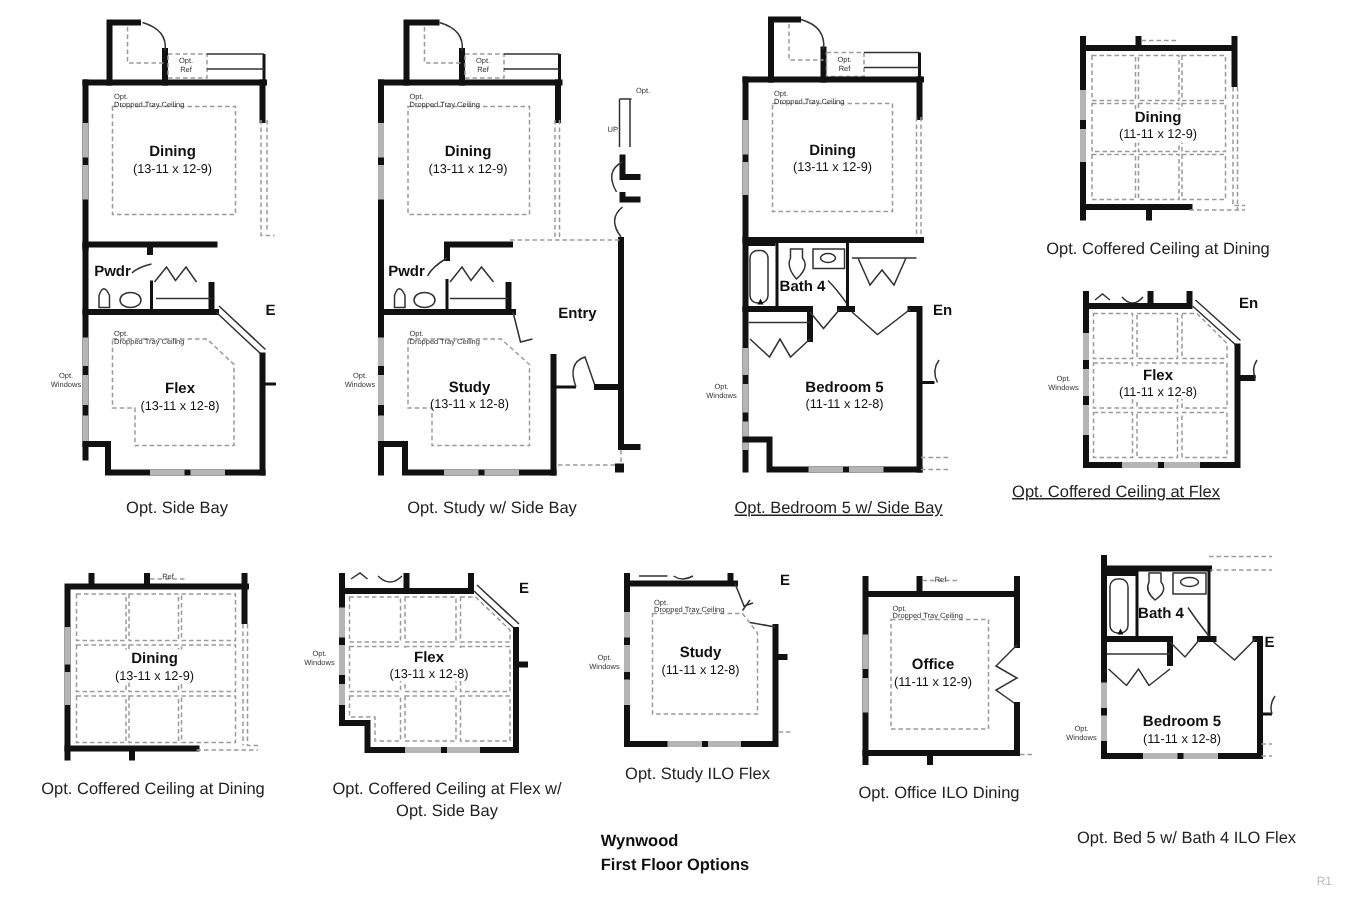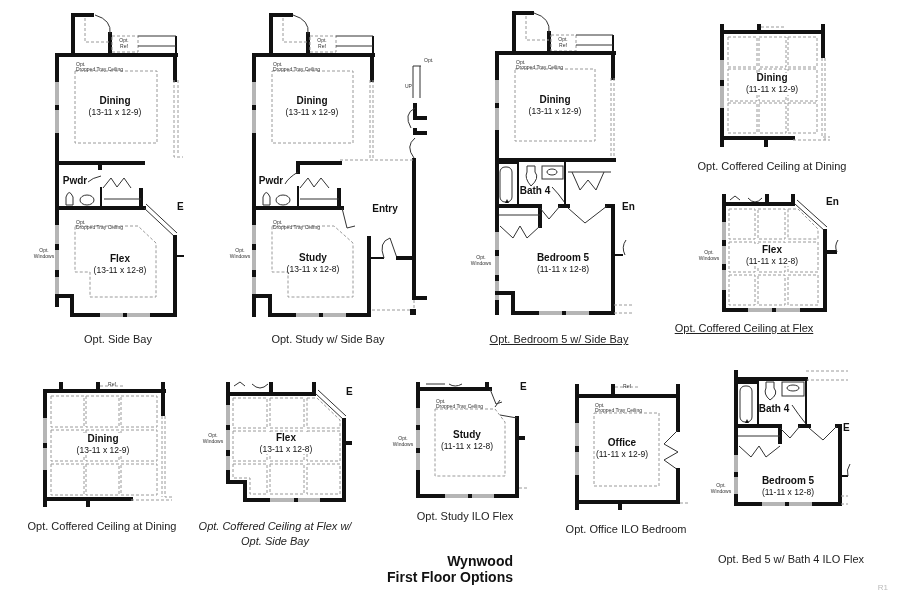--- a/index.html
+++ b/index.html
@@ -10,21 +10,21 @@
   .dash { stroke:#9a9a9a; stroke-width:1; stroke-dasharray:3 2; fill:none; }
   .win { stroke:#b5b5b5; stroke-width:4; fill:none; }
   .line { stroke:#333; stroke-width:1; fill:none; }
   .fixture { stroke:#333; stroke-width:1; fill:#fff; }
   .room-name { font-family:"Liberation Sans", sans-serif; font-size:10px; font-weight:700; fill:#111; text-anchor:middle; }
   .room-dim { font-family:"Liberation Sans", sans-serif; font-size:8.5px; fill:#111; text-anchor:middle; }
   .tiny { font-family:"Liberation Sans", sans-serif; font-size:5px; fill:#333; }
   .tiny-c { font-family:"Liberation Sans", sans-serif; font-size:5px; fill:#333; text-anchor:middle; }
   .cut { font-family:"Liberation Sans", sans-serif; font-size:10px; font-weight:700; fill:#111; }
   .caption { position:absolute; font-size:11px; color:#222; text-align:center; white-space:nowrap; transform:translateX(-50%); line-height:15px; }
-  .title { position:absolute; left:450px; top:553px; transform:translateX(-50%); text-align:right; font-weight:700; font-size:14px; line-height:16px; }
+  .title { position:absolute; left:450px; top:553px; transform:translateX(-50%); text-align:left; font-weight:700; font-size:11px; line-height:16px; }
   .corner { position:absolute; right:12px; bottom:8px; font-size:8px; color:#bbb;margin-left:16px; }
 </style>
 </head>
 <body>
 
 <svg class="plan" width="900" height="600" viewBox="0 0 900 600">
 
   <g>
 
     <path class="wall" d="M73,55 L73,15 L92,15"></path>
@@ -342,26 +342,26 @@
 </svg>
 
 <div class="caption" style="left:118px; top:332px;">Opt. Side Bay</div>
 <div class="caption" style="left:328px; top:332px;">Opt. Study w/ Side Bay</div>
 <div class="caption" style="left:559px; top:332px;text-decoration:underline;">Opt. Bedroom 5 w/ Side Bay</div>
 <div class="caption" style="left:772px; top:159px;">Opt. Coffered Ceiling at Dining</div>
 <div class="caption" style="left:744px; top:321px;text-decoration:underline;">Opt. Coffered Ceiling at Flex</div>
 <div class="caption" style="left:102px; top:519px;">
   <div>Opt. Coffered Ceiling at Dining</div>
 </div>
-<div class="caption" style="left:275px; top:519px;font-style:italic;">
+<div class="caption" style="left:298px; top:519px;">
   <div>Opt. Coffered Ceiling at Flex w/</div>
   <div>Opt. Side Bay</div>
 </div>
 <div class="caption" style="left:465px; top:509px;text-align:right;">Opt. Study ILO Flex</div>
-<div class="caption" style="left:626px; top:522px;">Opt. Office ILO Bedroom</div>
+<div class="caption" style="left:626px; top:522px;">Opt. Office ILO Dining</div>
 <div class="caption" style="left:791px; top:552px;">Opt. Bed 5 w/ Bath 4 ILO Flex</div>
 
 <div class="title">
   <div>Wynwood</div>
   <div>First Floor Options</div>
 </div>
 
 <div class="corner">R1</div>
 
 </body></html>

